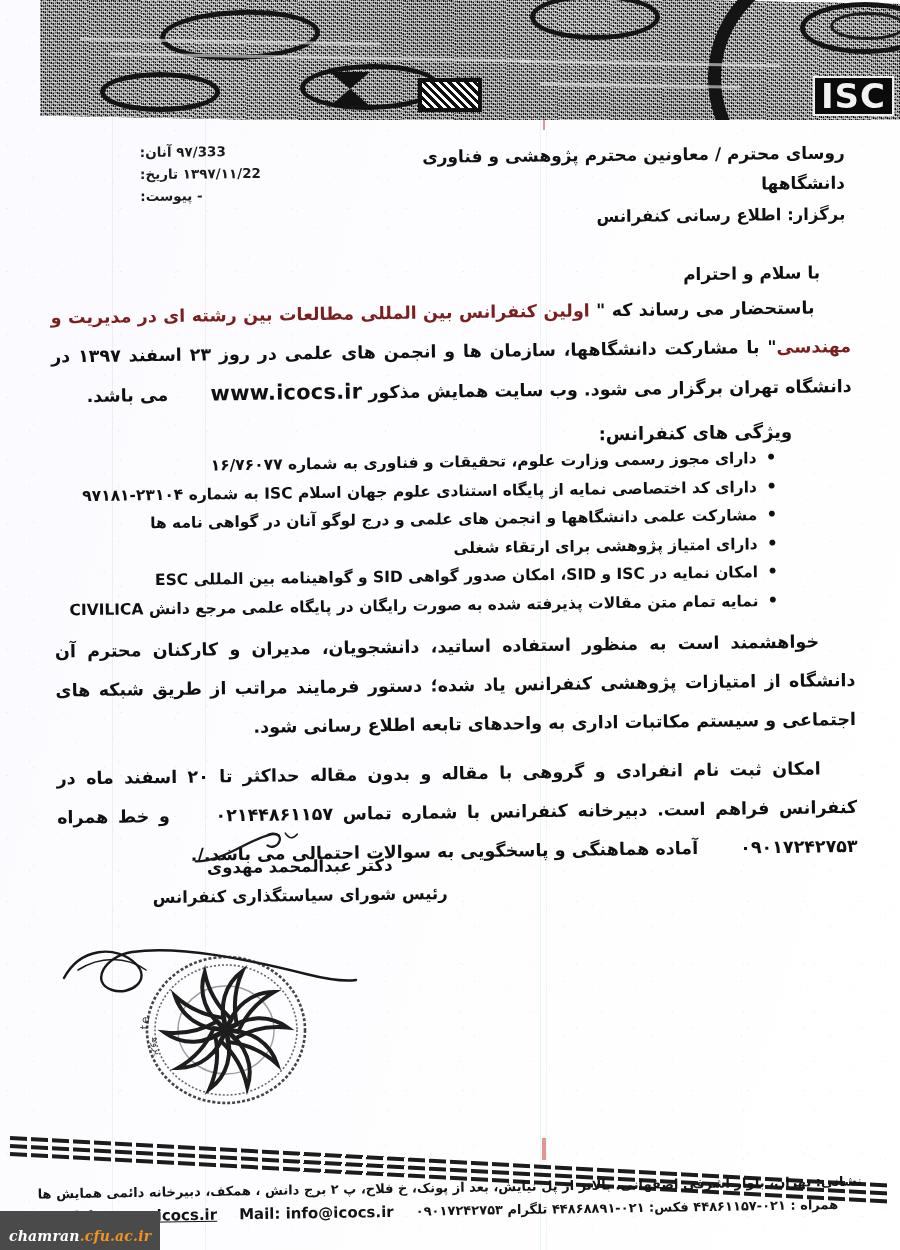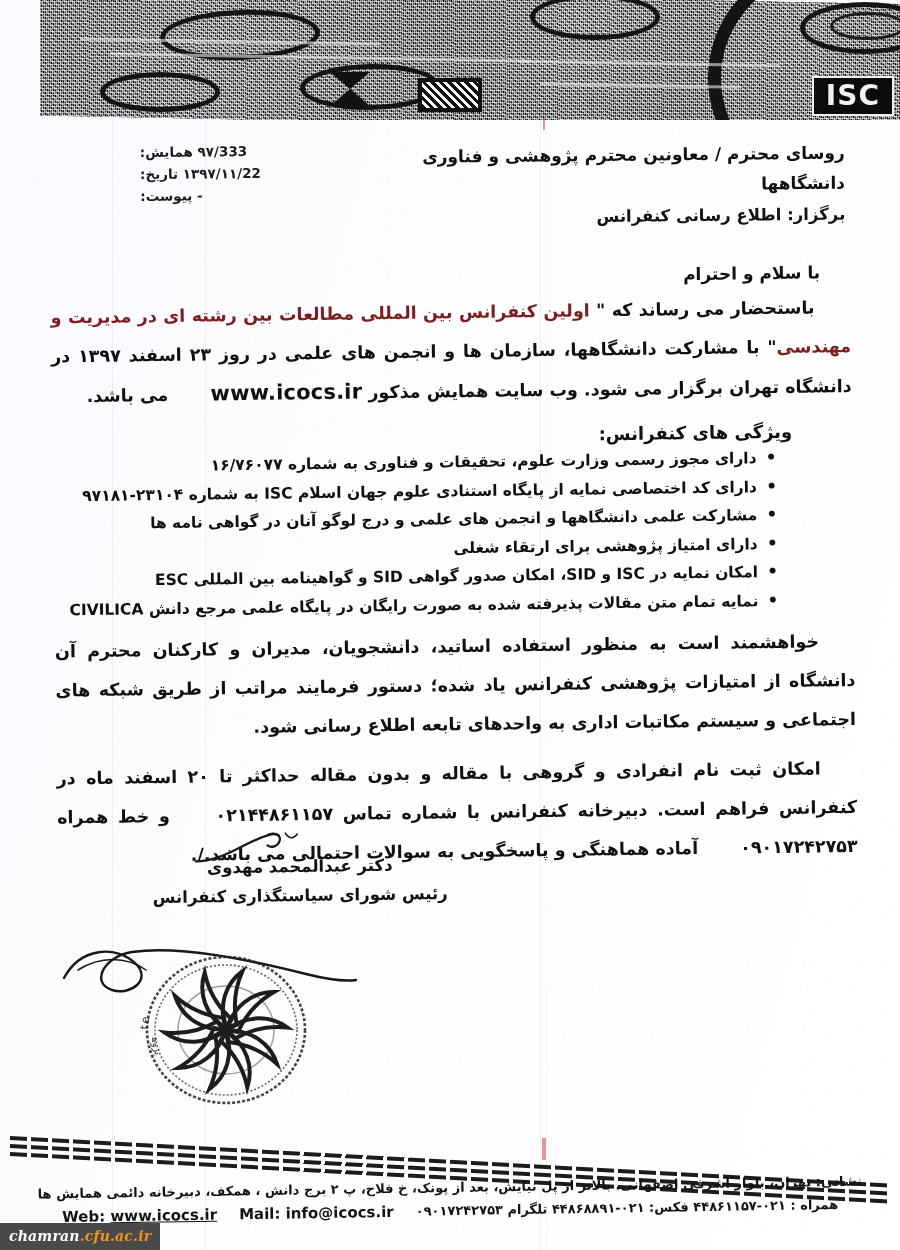--- a/index.html
+++ b/index.html
@@ -59,22 +59,22 @@
     border-left:20px solid transparent;border-right:20px solid transparent;
   }
   .hdr-box{
     position:absolute;left:378px;top:78px;width:56px;height:26px;
     border:4px solid #111;background:
       repeating-linear-gradient(45deg,#111 0 3px,#fff 3px 6px);
   }
   .isc-badge{
     position:absolute;right:6px;bottom:4px;
     font-family:"DejaVu Sans","Liberation Sans",sans-serif;
-    font-weight:bold;font-size:28px;letter-spacing:1px;color:#f2f2f2;
-    background:#0b0b0b;padding:0 12px;line-height:36px;
+    font-weight:bold;font-size:34px;letter-spacing:1px;color:#f2f2f2;
+    background:#0b0b0b;padding:0 6px;line-height:36px;
     border:2px solid #efefef;
     text-shadow:0 0 2px #000;
   }
   .hdr-faintline{
     position:absolute;height:3px;background:rgba(235,235,235,.6);
   }
 
   
   .meta{
     position:absolute;right:540px;top:140px;width:220px;
@@ -204,21 +204,21 @@
   .footer .web{font-size:15px;}
   .footer .web u{text-decoration:underline;}
   .footer .mail{font-size:15px;}
 
   
   .watermark{
     position:absolute;left:0;bottom:0;
     background:#4a4a4a;color:#ffffff;
     font-family:"DejaVu Serif","Liberation Serif",serif;
     font-style:italic;font-weight:bold;font-size:14px;
-    padding:5px 9px 6px 9px;letter-spacing:.2px;text-align:right;
+    padding:17px 9px 6px 9px;letter-spacing:.2px;text-align:right;
   }
   .watermark .dom{color:#f0941f;}
 
   
   .speckle{
     position:absolute;inset:0;pointer-events:none;opacity:.05;
     background-image:
       radial-gradient(circle at 12% 31%, #000 0.6px, transparent 1px),
       radial-gradient(circle at 47% 66%, #000 0.6px, transparent 1px),
       radial-gradient(circle at 78% 18%, #000 0.6px, transparent 1px),
@@ -251,21 +251,21 @@
     <div class="hdr-faintline" style="left:40px;top:40px;width:300px;transform:rotate(1deg);"></div>
     <div class="hdr-faintline" style="left:70px;top:56px;width:420px;transform:rotate(1deg);"></div>
     <div class="hdr-faintline" style="left:480px;top:62px;width:260px;transform:rotate(1deg);"></div>
     <div class="hdr-faintline" style="left:500px;top:84px;width:200px;transform:rotate(1deg);"></div>
     <div class="isc-badge">ISC</div>
   </div>
 
   <div class="meta">
     <div>
       <span class="val">۹۷/333</span>
-      <span class="lbl">همایش:</span>
+      <span class="lbl">آنان:</span>
     </div>
     <div>
       <span class="val">۱۳۹۷/۱۱/22</span>
       <span class="lbl">تاریخ:</span>
     </div>
     <div>
       <span class="val">-</span>
       <span class="lbl">پیوست:</span>
     </div>
   </div>

